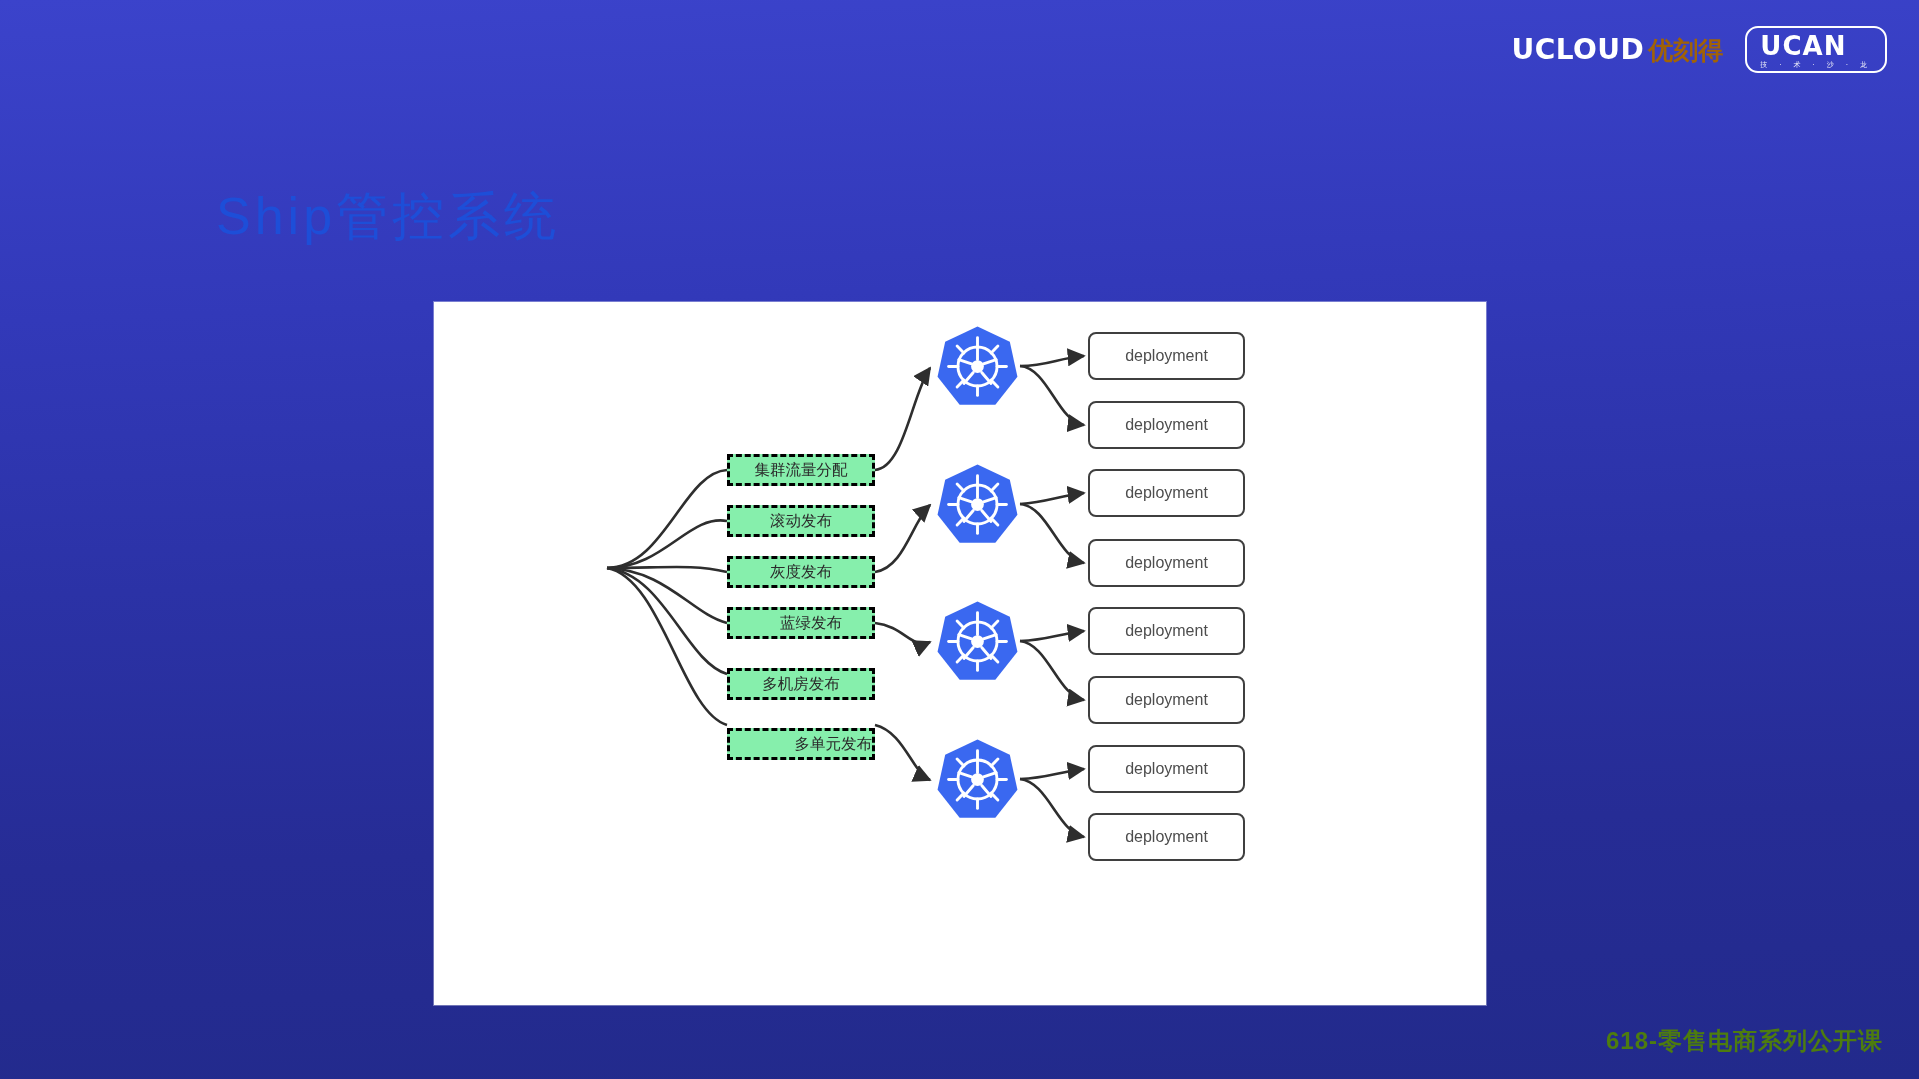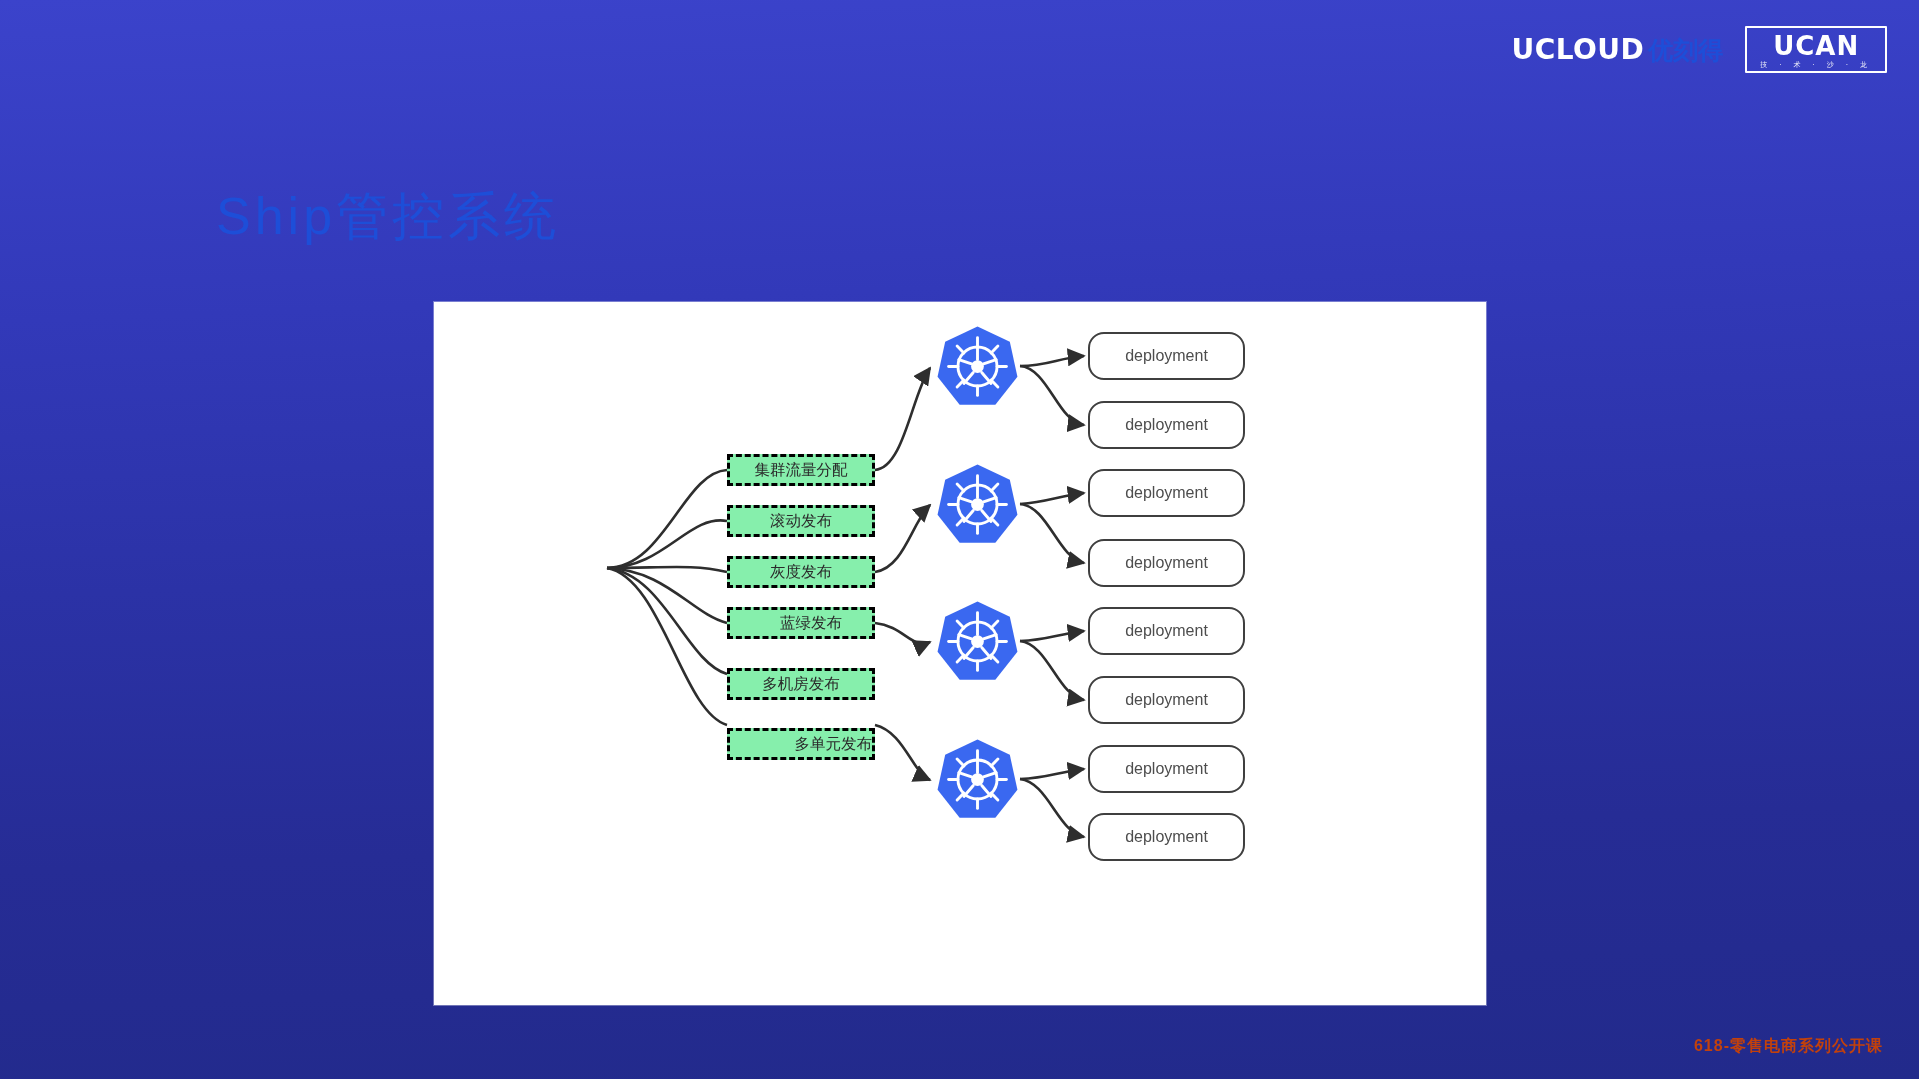--- a/index.html
+++ b/index.html
@@ -17,27 +17,27 @@
     position:absolute; right:32px; top:26px;
     display:flex; align-items:center; gap:22px;
   }
   .ucloud-mark { display:flex; align-items:baseline; gap:4px; }
   .ucloud-en {
     font-family:"DejaVu Sans", sans-serif;
     font-size:28px; font-weight:bold; color:#ffffff;
     letter-spacing:0.5px; line-height:1;text-align:right;
   }
   .ucloud-cn {
-    font-size:25px; font-weight:bold; color:#1d4ed8;
+    font-size:25px; font-weight:bold; color:#a16207;
     line-height:1; letter-spacing:0px;
   }
   .ucan-badge {
-    border:2.5px solid #ffffff; border-radius:1px;
+    border:2.5px solid #ffffff; border-radius:13px;
     padding:5px 13px 3px 13px;
-    display:flex; flex-direction:column; align-items:center;
+    display:flex; flex-direction:column; align-items:flex-start;
     background:transparent;
   }
   .ucan-main {
     font-family:"DejaVu Sans", sans-serif;
     font-size:26px; font-weight:bold; color:#ffffff;
     letter-spacing:1px; line-height:1;
   }
   .ucan-sub {
     font-size:7px; color:#ffffff; letter-spacing:5px;
     margin-top:2px; line-height:1; opacity:.92;
@@ -78,39 +78,39 @@
     left:293px; width:148px; height:32px;
     border:3px dashed #000000;
     background:#86efac; color:#2b2b2b;
     font-size:15.5px;
   }
   .g0 { top:152px; } .g1 { top:203px; } .g2 { top:254px; }
   .g3 { top:305px;padding-left:20px; } .g4 { top:356px;margin-top:10px; } .g5 { top:426px;justify-content:flex-end; }
 
   .node-deploy {
     left:654px; width:157px; height:48px;
-    border:2.2px solid #3f3f3f; border-radius:16px;
+    border:2.2px solid #3f3f3f; border-radius:8px;
     font-size:16px;
   }
   .d0 { top:30px; }  .d1 { top:99px; }
   .d2 { top:167px; } .d3 { top:237px; }
   .d4 { top:305px; } .d5 { top:374px; }
   .d6 { top:443px; } .d7 { top:511px; }
 
   
   .k8s {
     position:absolute; left:501px; width:85px; height:85px;
   }
   .k0 { top:22px; } .k1 { top:160px; } .k2 { top:297px; } .k3 { top:435px; }
   .k8s svg { display:block; width:85px; height:85px; }
 
   
   .footer {
     position:absolute; right:36px; bottom:22px;
-    font-size:16px; color:#c2410c; font-weight:bold;
+    font-size:24px; color:#4d7c0f; font-weight:bold;
     letter-spacing:1px; white-space:nowrap;
   }
 </style>
 </head>
 <body>
 
 <div class="header">
   <div class="brand-row">
 
     <div class="ucloud-mark">

